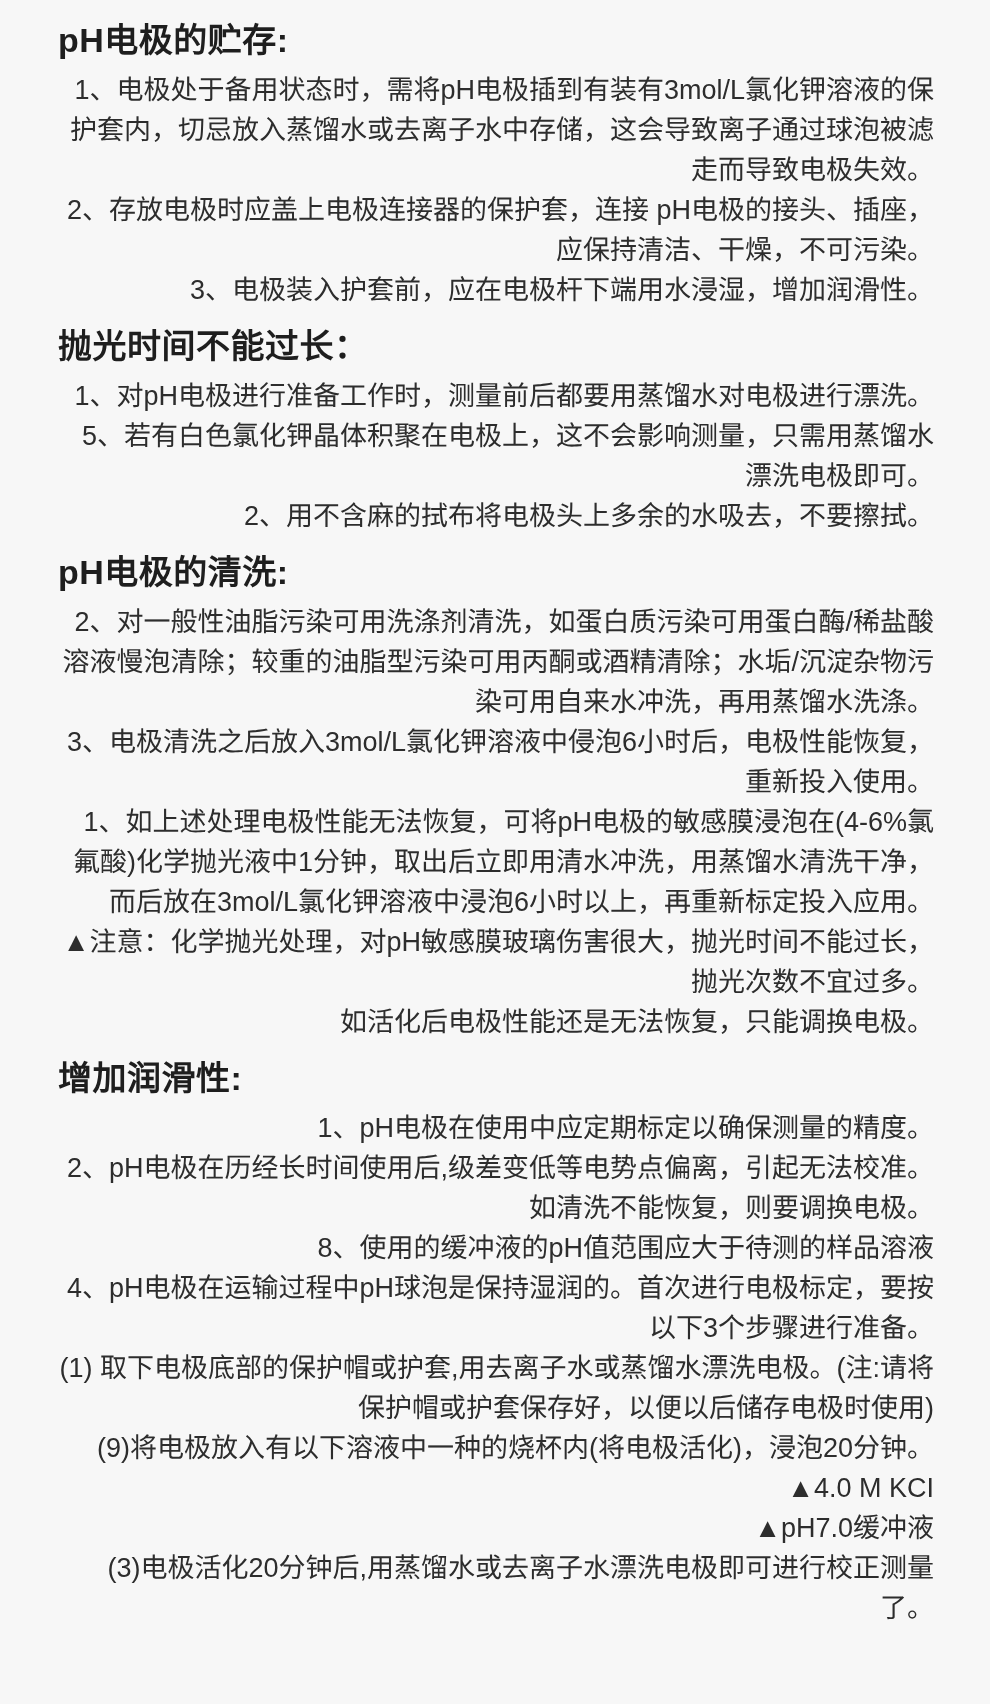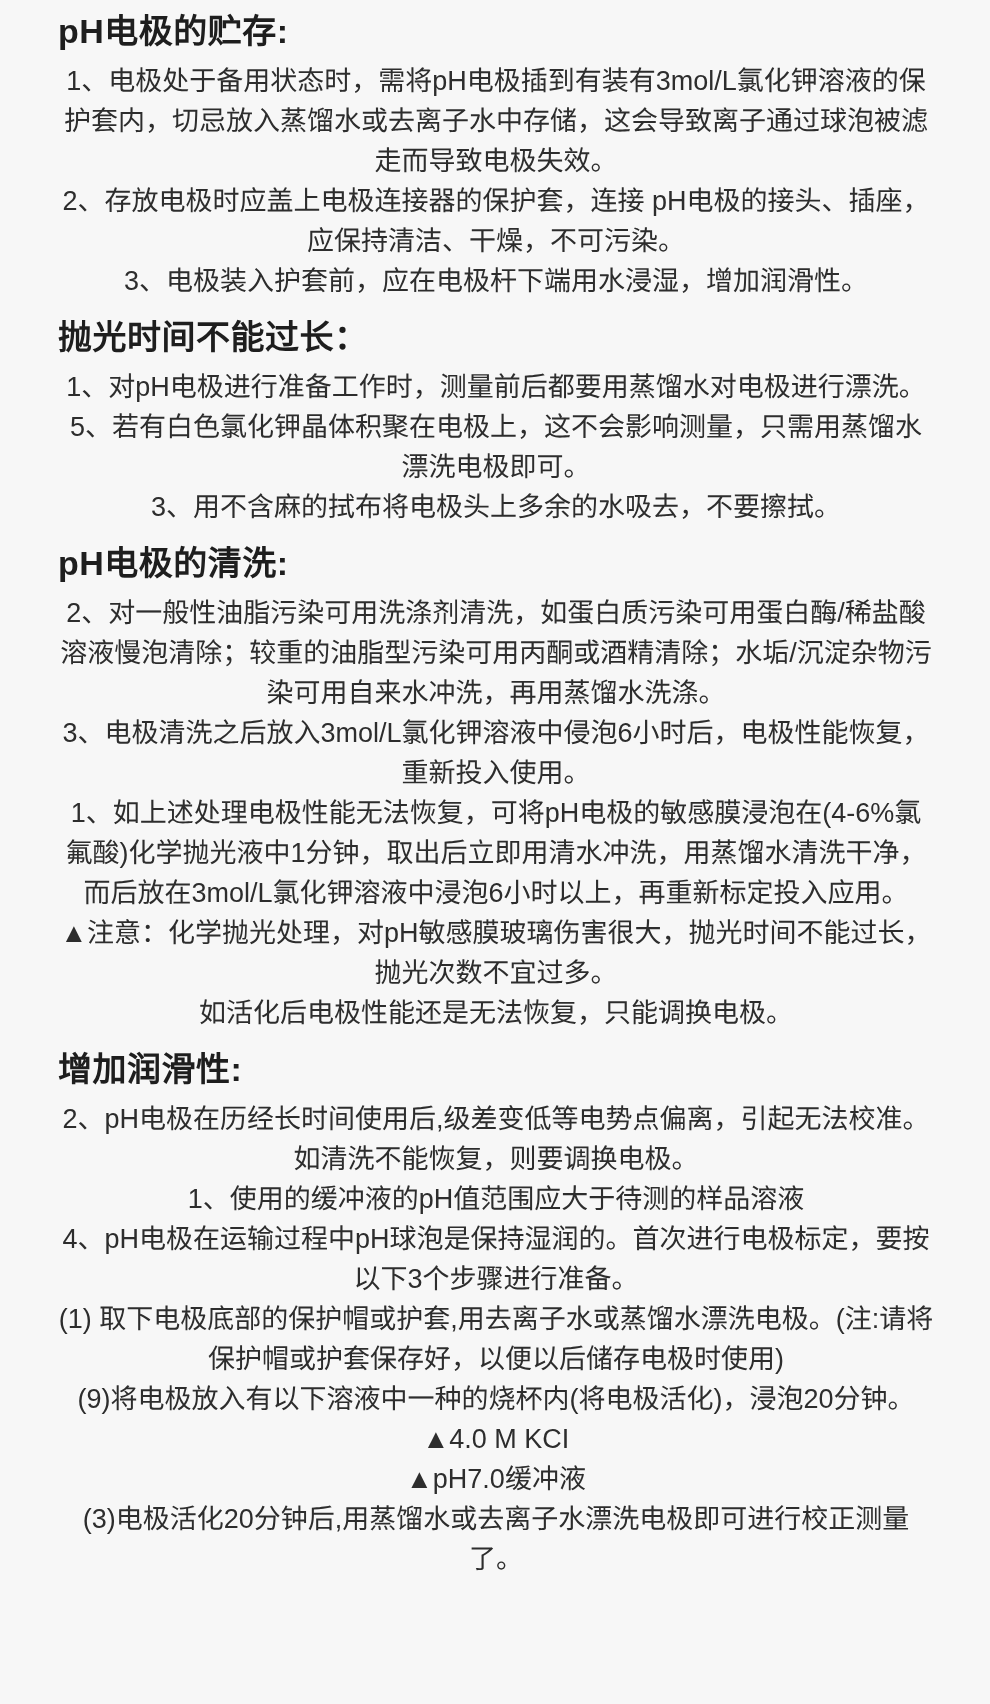--- a/index.html
+++ b/index.html
@@ -21,64 +21,65 @@
   }
   .section { margin: 0; }
   .section-title {
     margin: 16px 0 10px 0;
     font-size: 34px;
     line-height: 40px;
     font-weight: 700;
     color: #1e1e1e;
     letter-spacing: 0.5px;
   }
-  .section:first-child .section-title { margin-top: 3px; }
+  .section:first-child .section-title { margin-top: 12px; }
   .para {
     margin: 0;
     font-size: 27px;
     line-height: 40px;
     font-weight: 400;
     color: #2d2d2d;
-    text-align: center;
+    text-align: right;
     word-break: break-all;
     overflow-wrap: break-word;
   }
 </style>
 </head>
 <body>
 
 <main class="doc">
 
   <section class="section">
     <h2 class="section-title">pH电极的贮存:</h2>
     <p class="para">1、电极处于备用状态时，需将pH电极插到有装有3mol/L氯化钾溶液的保护套内，切忌放入蒸馏水或去离子水中存储，这会导致离子通过球泡被滤走而导致电极失效。</p>
     <p class="para">2、存放电极时应盖上电极连接器的保护套，连接 pH电极的接头、插座，应保持清洁、干燥，不可污染。</p>
     <p class="para">3、电极装入护套前，应在电极杆下端用水浸湿，增加润滑性。</p>
   </section>
 
   <section class="section">
     <h2 class="section-title">抛光时间不能过长：</h2>
     <p class="para">1、对pH电极进行准备工作时，测量前后都要用蒸馏水对电极进行漂洗。</p>
     <p class="para">5、若有白色氯化钾晶体积聚在电极上，这不会影响测量，只需用蒸馏水漂洗电极即可。</p>
-    <p class="para">3、用不含麻的拭布将电极头上多余的水吸去，不要擦拭。</p>
+    <p class="para">2、用不含麻的拭布将电极头上多余的水吸去，不要擦拭。</p>
   </section>
 
   <section class="section">
     <h2 class="section-title">pH电极的清洗:</h2>
     <p class="para">2、对一般性油脂污染可用洗涤剂清洗，如蛋白质污染可用蛋白酶/稀盐酸溶液慢泡清除；较重的油脂型污染可用丙酮或酒精清除；水垢/沉淀杂物污染可用自来水冲洗，再用蒸馏水洗涤。</p>
     <p class="para">3、电极清洗之后放入3mol/L氯化钾溶液中侵泡6小时后，电极性能恢复，重新投入使用。</p>
     <p class="para">1、如上述处理电极性能无法恢复，可将pH电极的敏感膜浸泡在(4-6%氯氟酸)化学抛光液中1分钟，取出后立即用清水冲洗，用蒸馏水清洗干净，而后放在3mol/L氯化钾溶液中浸泡6小时以上，再重新标定投入应用。</p>
     <p class="para">▲注意：化学抛光处理，对pH敏感膜玻璃伤害很大，抛光时间不能过长，抛光次数不宜过多。</p>
     <p class="para">如活化后电极性能还是无法恢复，只能调换电极。</p>
   </section>
 
   <section class="section">
     <h2 class="section-title">增加润滑性:</h2>
+    <p class="para">1、pH电极在使用中应定期标定以确保测量的精度。</p>
     <p class="para">2、pH电极在历经长时间使用后,级差变低等电势点偏离，引起无法校准。如清洗不能恢复，则要调换电极。</p>
-    <p class="para">1、使用的缓冲液的pH值范围应大于待测的样品溶液</p>
+    <p class="para">8、使用的缓冲液的pH值范围应大于待测的样品溶液</p>
     <p class="para">4、pH电极在运输过程中pH球泡是保持湿润的。首次进行电极标定，要按以下3个步骤进行准备。</p>
     <p class="para">(1) 取下电极底部的保护帽或护套,用去离子水或蒸馏水漂洗电极。(注:请将保护帽或护套保存好，以便以后储存电极时使用)</p>
     <p class="para">(9)将电极放入有以下溶液中一种的烧杯内(将电极活化)，浸泡20分钟。</p>
     <p class="para">▲4.0 M KCI</p>
     <p class="para">▲pH7.0缓冲液</p>
     <p class="para">(3)电极活化20分钟后,用蒸馏水或去离子水漂洗电极即可进行校正测量了。</p>
   </section>
 
 </main>
 

